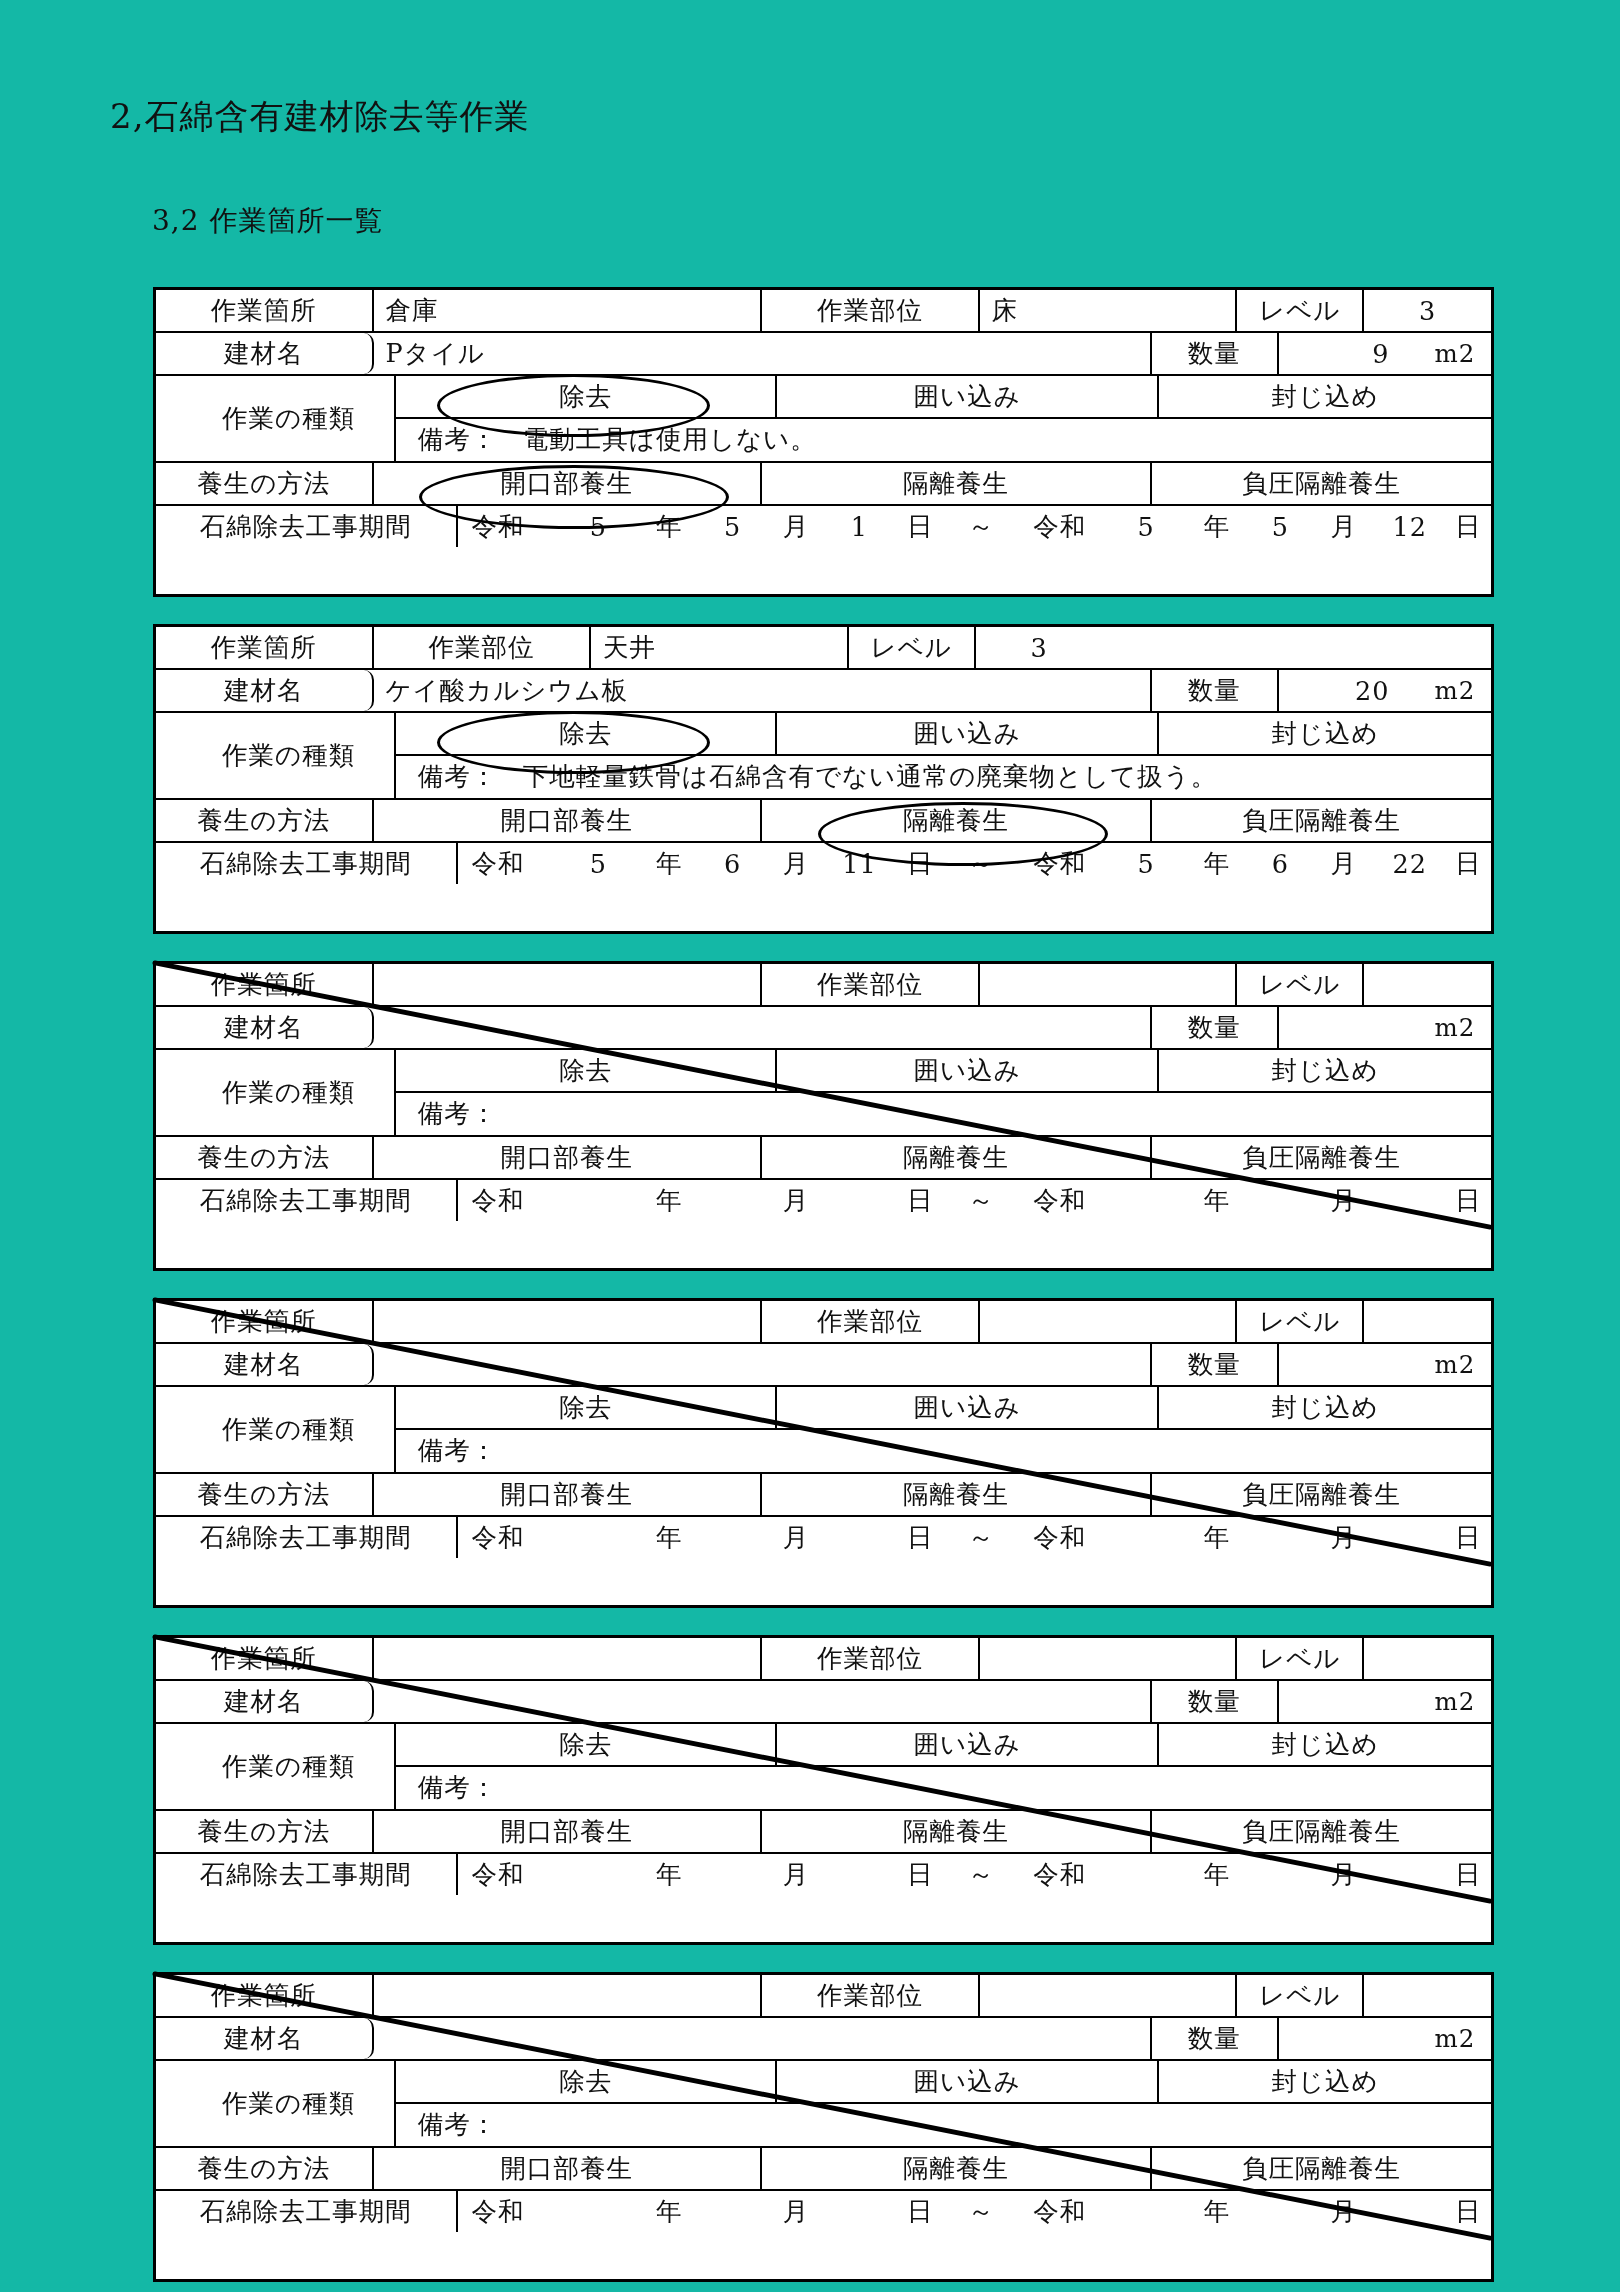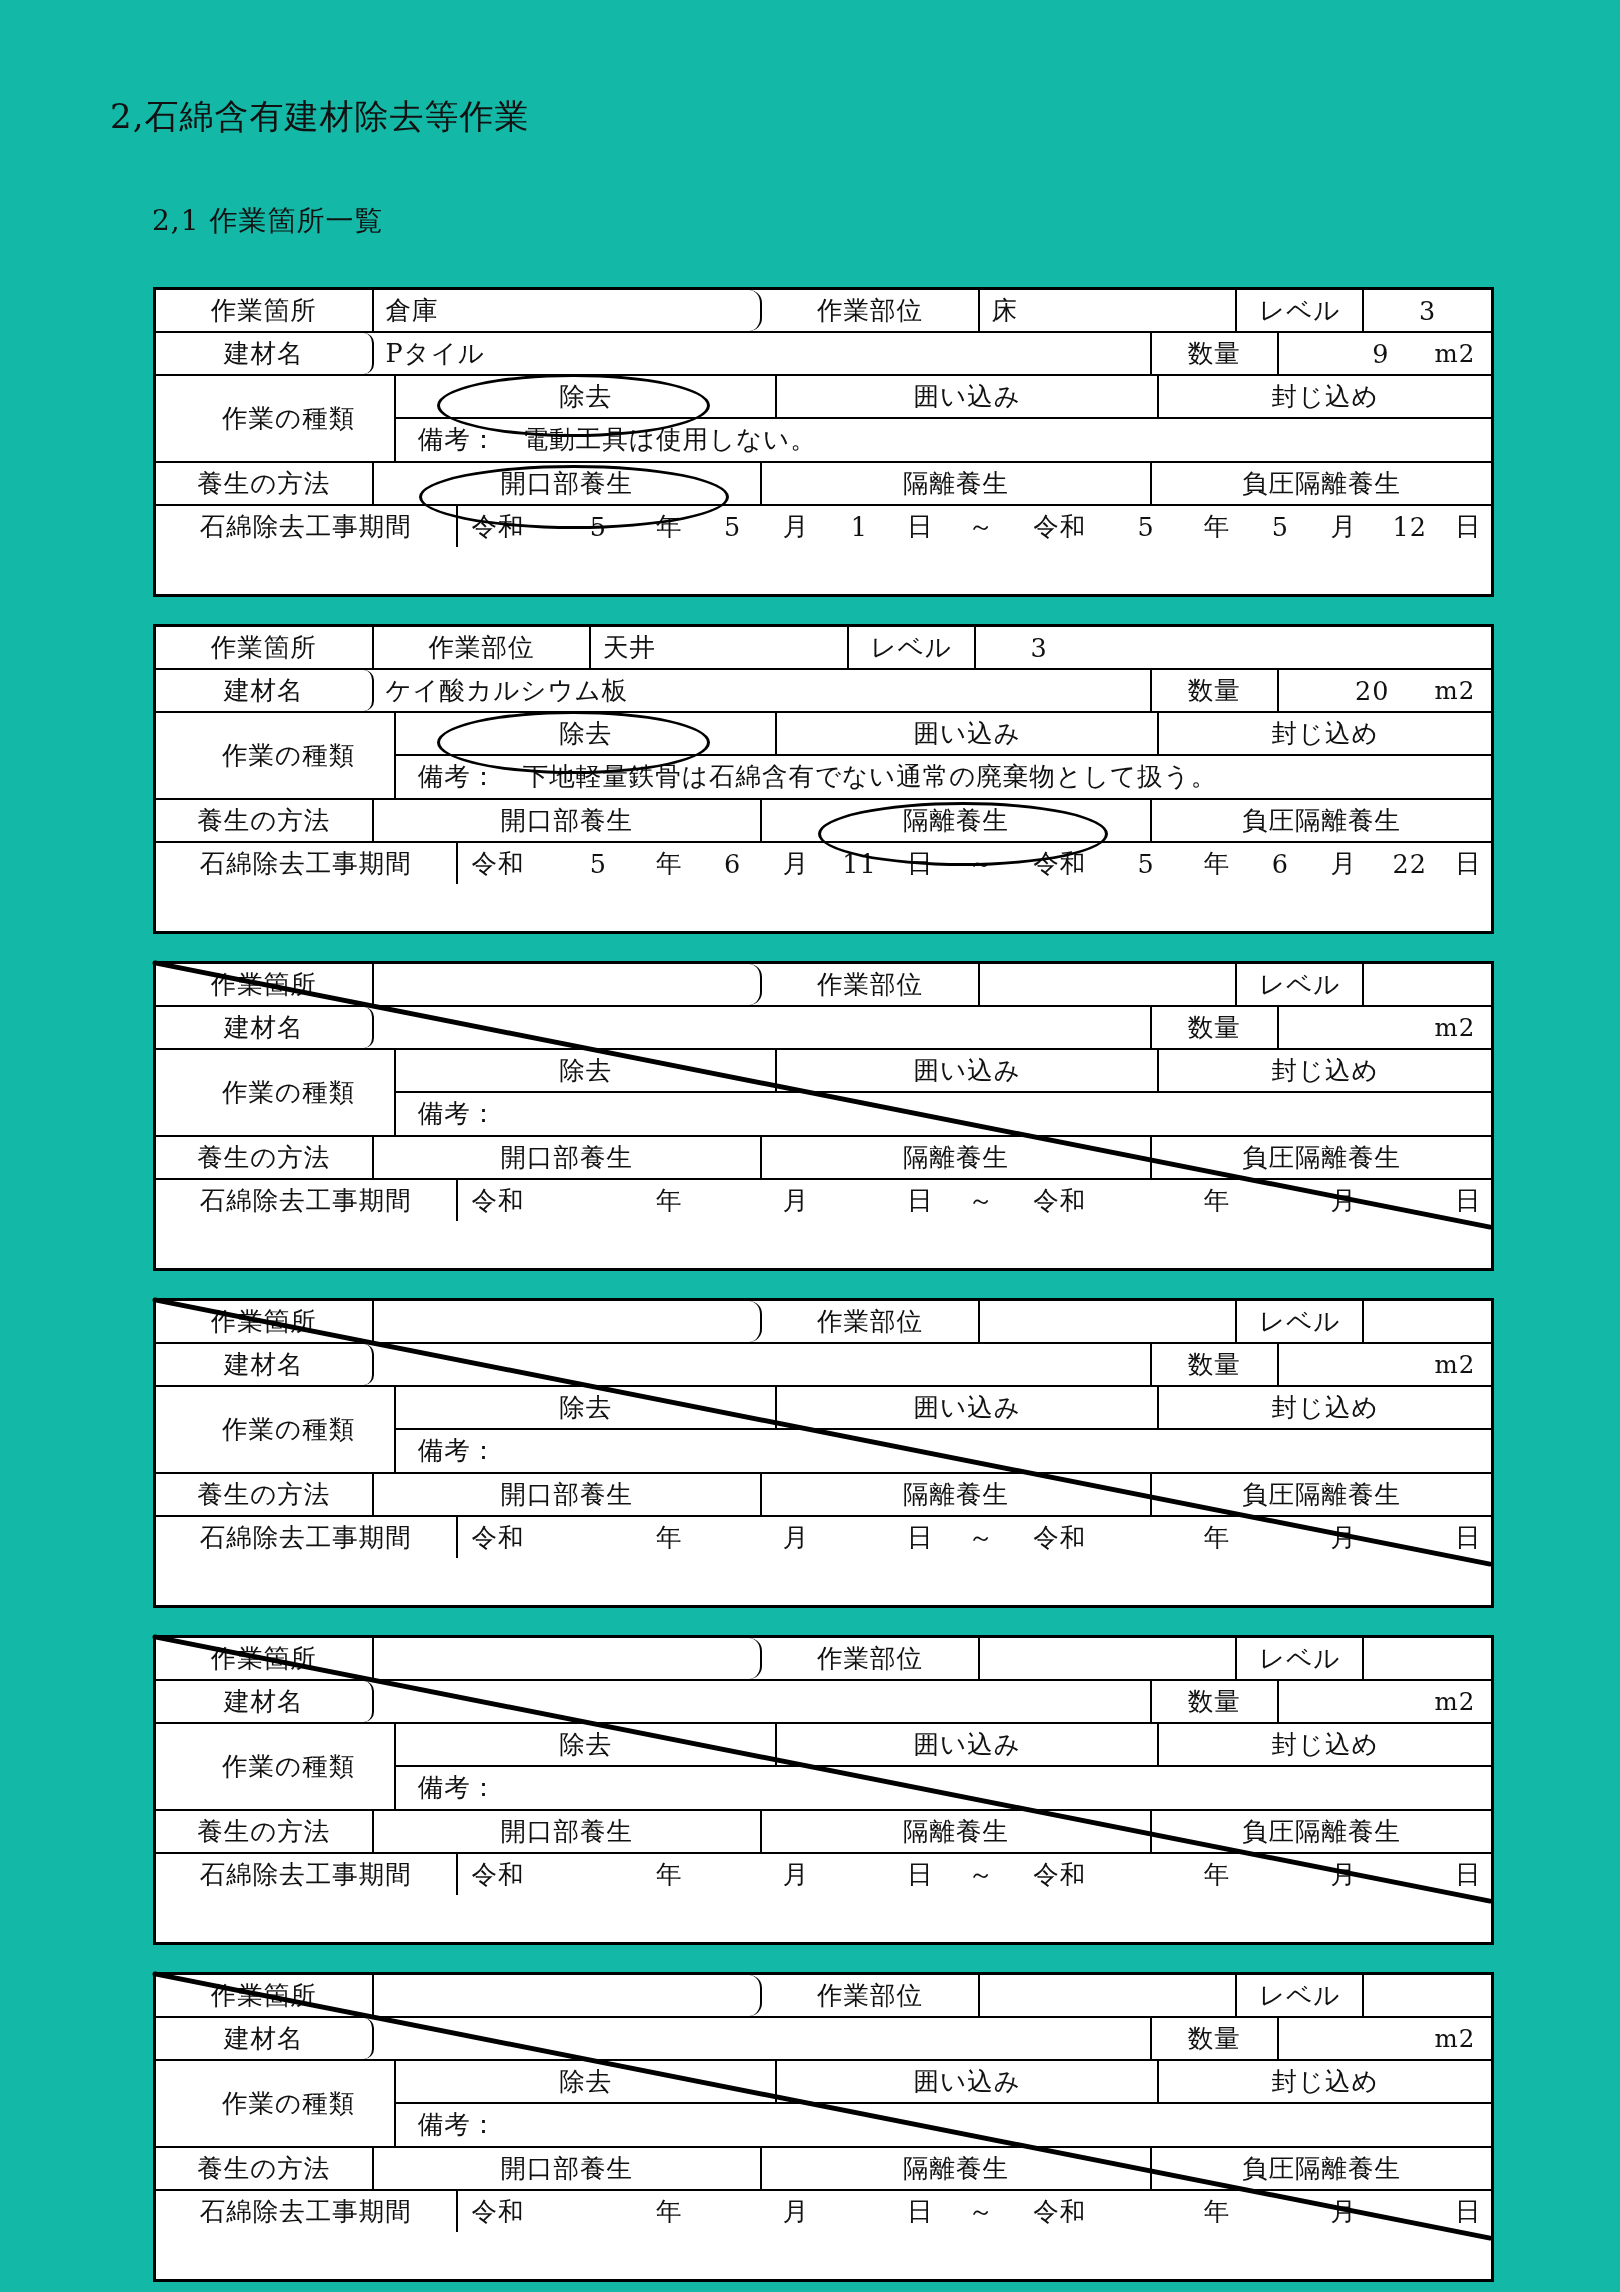--- a/index.html
+++ b/index.html
@@ -28,21 +28,21 @@
   .cell{
     display:flex;align-items:center;justify-content:center;
     font-size:25.5px;letter-spacing:1px;
     border-right:2px solid #000;box-sizing:border-box;
     white-space:nowrap;overflow:visible;
   }
   .cell.noline{border-right:none;}
   .cell.left{justify-content:flex-start;padding-left:11.8px;}
 
   
-  .c-loc-l{width:16.3%;} .c-loc-v{width:29.1%;border-radius:13px;} .c-part-l{width:16.3%;}
+  .c-loc-l{width:16.3%;} .c-loc-v{width:29.1%;} .c-part-l{width:16.3%;}
   .c-part-v{width:19.3%;} .c-lvl-l{width:9.5%;} .c-lvl-v{width:9.5%;}
   
   .c-mat-l{width:16.3%;border-radius:10px;} .c-mat-v{width:58.3%;} .c-qty-l{width:9.5%;}
   .c-qty-v{width:15.9%;justify-content:flex-end;}
   .qty-num{margin-right:45px;} .qty-unit{margin-right:15.7px;font-size:24.5px;}
   
   .block-row{display:flex;height:85px;border-bottom:2.9px solid #000;padding-left:27px;}
   .c-wt-l{width:16.3%;border-right:2px solid #000;}
   .wt-right{width:83.7%;display:flex;flex-direction:column;}
   .wt-top{display:flex;height:41px;border-bottom:2.9px solid #000;}
@@ -66,21 +66,21 @@
   .ellipse-isolation{left:662px;top:175px;width:284px;height:58px;}
 
   
   .diagonal{position:absolute;left:-3.9px;top:-3.9px;width:1341px;height:270px;pointer-events:none;}
 </style>
 </head>
 <body>
 
 <div class="page">
   <div class="doc-title">2,石綿含有建材除去等作業</div>
-  <div class="doc-subtitle">2,1 作業箇所一覧</div>
+  <div class="doc-subtitle">3,2 作業箇所一覧</div>
   <div id="tables">
   <div class="worktable">
 
     <div class="trow">
       <div class="cell c-loc-l">作業箇所</div>
       <div class="cell c-loc-v left">倉庫</div>
       <div class="cell c-part-l">作業部位</div>
       <div class="cell c-part-v left">床</div>
       <div class="cell c-lvl-l">レベル</div>
       <div class="cell c-lvl-v noline">3</div>

